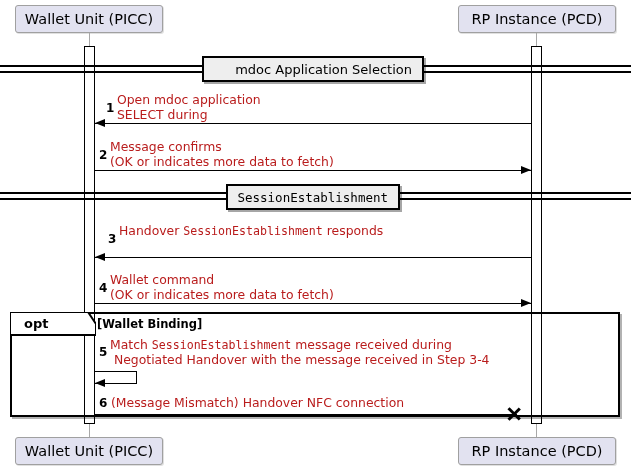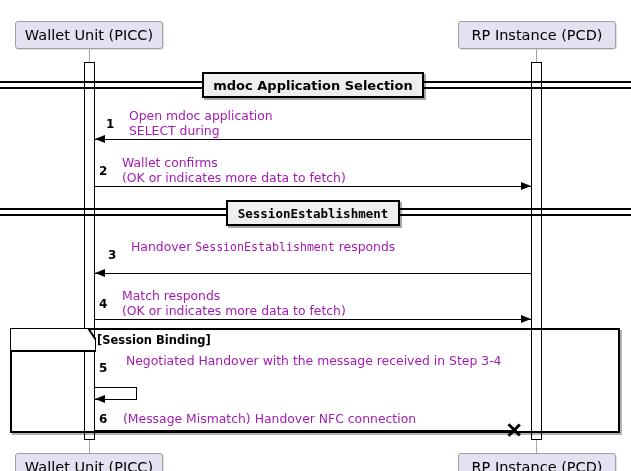--- a/index.html
+++ b/index.html
@@ -11,21 +11,21 @@
     width: 631px;
     height: 471px;
     position: relative;
     overflow: hidden;
     font-family: "DejaVu Sans", sans-serif;
     color: #000000;
   }
   #diagram {
     position: absolute;
     left: 0;
-    top: 16px;
+    top: 0;
     width: 631px;
     height: 395px;
   }
   .participant-box {
     position: absolute;
     box-sizing: border-box;
     background: #E2E2F0;
     border: 1px solid #A0A0A0;
     border-radius: 3px;
     display: flex;
@@ -54,43 +54,42 @@
     left: 0;
     width: 631px;
   }
   .group-title {
     position: absolute;
     box-sizing: border-box;
     background: #EEEEEE;
     border: 2px solid #000000;
     display: flex;
     align-items: center;
-    justify-content: center;
-    font-weight: bold;
+    justify-content: flex-end;
+    font-weight: normal;
     font-size: 13px;
     white-space: nowrap;
     box-shadow: 2px 2px 0 rgba(0,0,0,0.35);
     padding: 11px 10px;
   }
   .group-title.mono {
     font-family: "DejaVu Sans Mono", monospace;
     font-size: 12.5px;
   }
   .msg-line {
     position: absolute;
     height: 1px;
     background: #000000;
   }
   .msg-label {
     position: absolute;
     font-size: 12.4px;
     line-height: 14.5px;
     white-space: nowrap;
-    color: #a21caf;
-    margin-left: 12px;
+    color: #b91c1c;
   }
   .msg-label .mono {
     font-family: "DejaVu Sans Mono", monospace;
     font-size: 11.6px;
   }
   .msg-num {
     position: absolute;
     font-size: 12px;
     font-weight: bold;
     color: #000;
@@ -207,21 +206,21 @@
       <div><span>Open mdoc application</span></div>
       <div><span>SELECT during</span></div>
     </div>
   <div class="msg-line" style="left:95px; top:123px; width:437px;"></div>
   <div class="arrow-head arrow-left" style="left:95px; top:118.5px;"></div>
 
   <div class="msg-num" style="left:99px; top:148px;">
     <span>2</span>
   </div>
   <div class="msg-label" style="left:110px; top:140px;">
-      <div><span>Wallet confirms</span></div>
+      <div><span>Message confirms</span></div>
       <div><span>(OK or indicates more data to fetch)</span></div>
     </div>
   <div class="msg-line" style="left:95px; top:170px; width:436px;"></div>
   <div class="arrow-head arrow-right" style="left:521px; top:165.5px;"></div>
 
   <div class="divider" style="top:192px;"></div>
   <div class="divider" style="top:198px;"></div>
 
   <div class="group-title mono" style="left:226px; top:184px; width:174px; height:23px;">
     <span>SessionEstablishment</span>
@@ -233,40 +232,44 @@
   <div class="msg-label" style="left:119px; top:224px;">
       <div><span>Handover </span><span class="mono">SessionEstablishment</span><span> responds</span></div>
     </div>
   <div class="msg-line" style="left:95px; top:257px; width:437px;"></div>
   <div class="arrow-head arrow-left" style="left:95px; top:252.5px;"></div>
 
   <div class="msg-num" style="left:99px; top:281px;">
     <span>4</span>
   </div>
   <div class="msg-label" style="left:110px; top:273px;">
-      <div><span>Match responds</span></div>
+      <div><span>Wallet command</span></div>
       <div><span>(OK or indicates more data to fetch)</span></div>
     </div>
   <div class="msg-line" style="left:95px; top:303px; width:436px;"></div>
   <div class="arrow-head arrow-right" style="left:521px; top:298.5px;"></div>
 
   <div class="frame" style="left:10px; top:312px; width:610px; height:105px;"></div>
 
   <svg class="frame-tab-shape" style="left:10px; top:312px;" width="86" height="24" viewBox="0 0 86 24">
     <path d="M0,0 L78,0 L86,12 L86,23 L0,23 Z" fill="#ffffff" stroke="#000000" stroke-width="2"></path>
   </svg>
+  <div class="frame-tab" style="left:10px; top:312px; width:78px; height:23px; background:transparent;">
+    <span>opt</span>
+  </div>
 
   <div class="frame-guard" style="left:97px; top:317px;">
-    <span>[Session Binding]</span>
+    <span>[Wallet Binding]</span>
   </div>
 
   <div class="msg-num" style="left:99px; top:345px;">
     <span>5</span>
   </div>
   <div class="msg-label" style="left:110px; top:338px;">
+      <div><span>Match </span><span class="mono">SessionEstablishment</span><span> message received during</span></div>
       <div><span>&nbsp;Negotiated Handover with the message received in Step 3-4</span></div>
     </div>
   <div class="self-loop" style="left:95px; top:371px; width:42px; height:13px;"></div>
   <div class="arrow-head arrow-left" style="left:95px; top:379px;"></div>
 
   <div class="msg-num" style="left:99px; top:396px;">
     <span>6</span>
   </div>
   <div class="msg-label" style="left:111px; top:396px;">
       <div><span>(Message Mismatch) Handover NFC connection</span></div>

